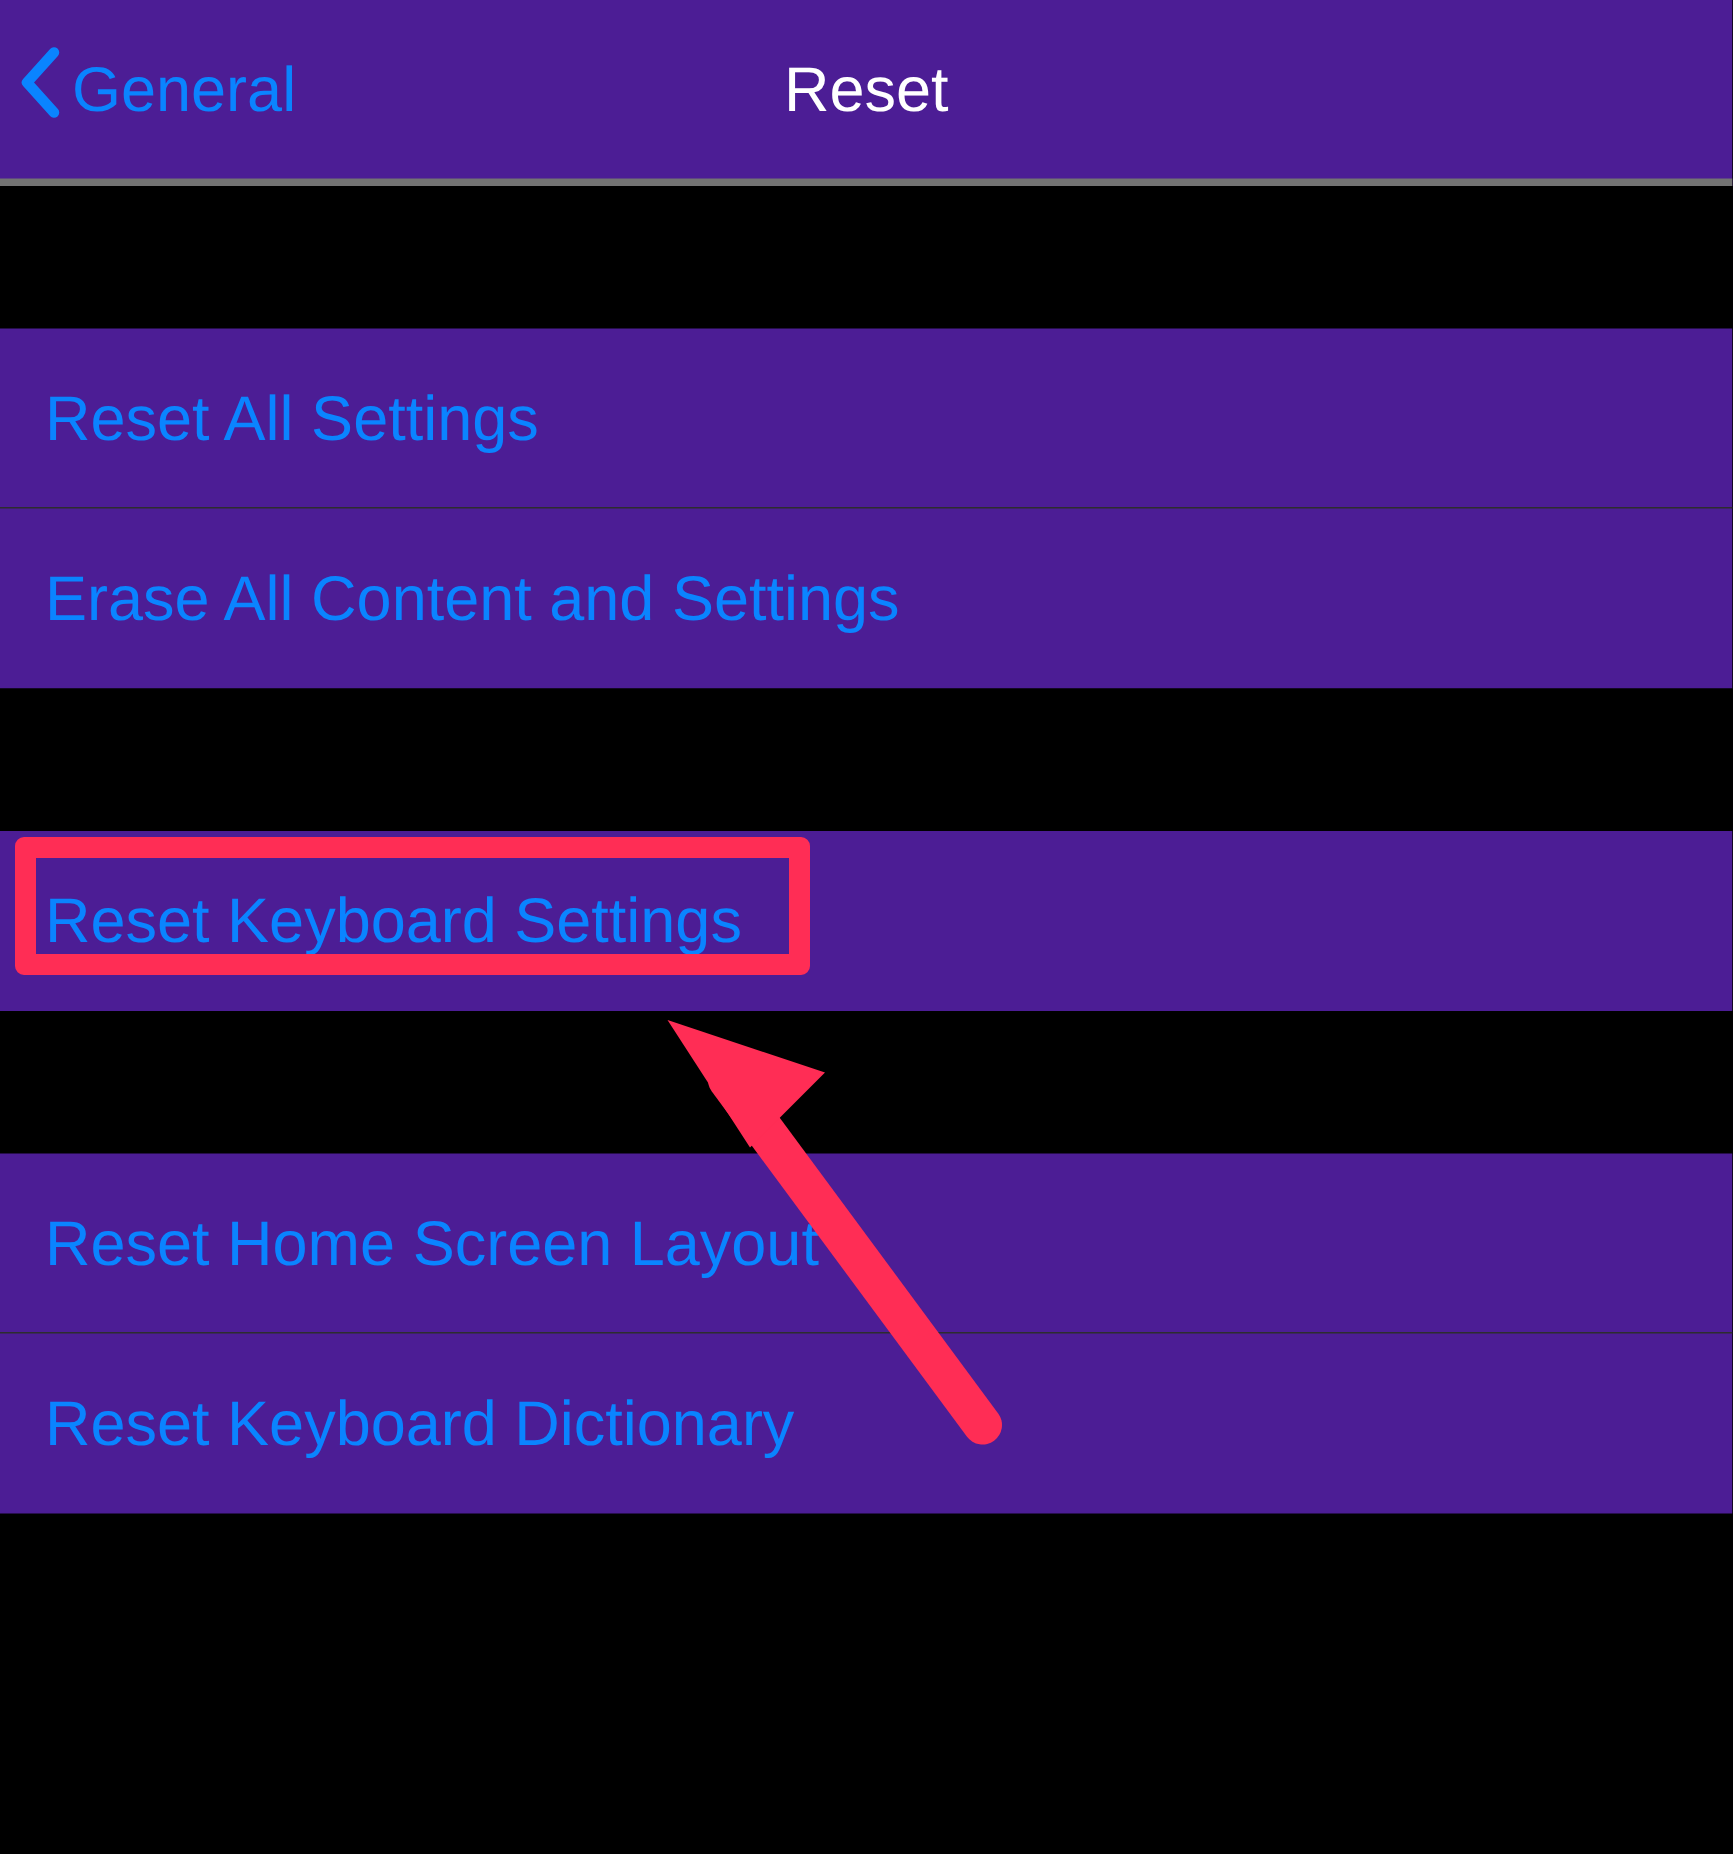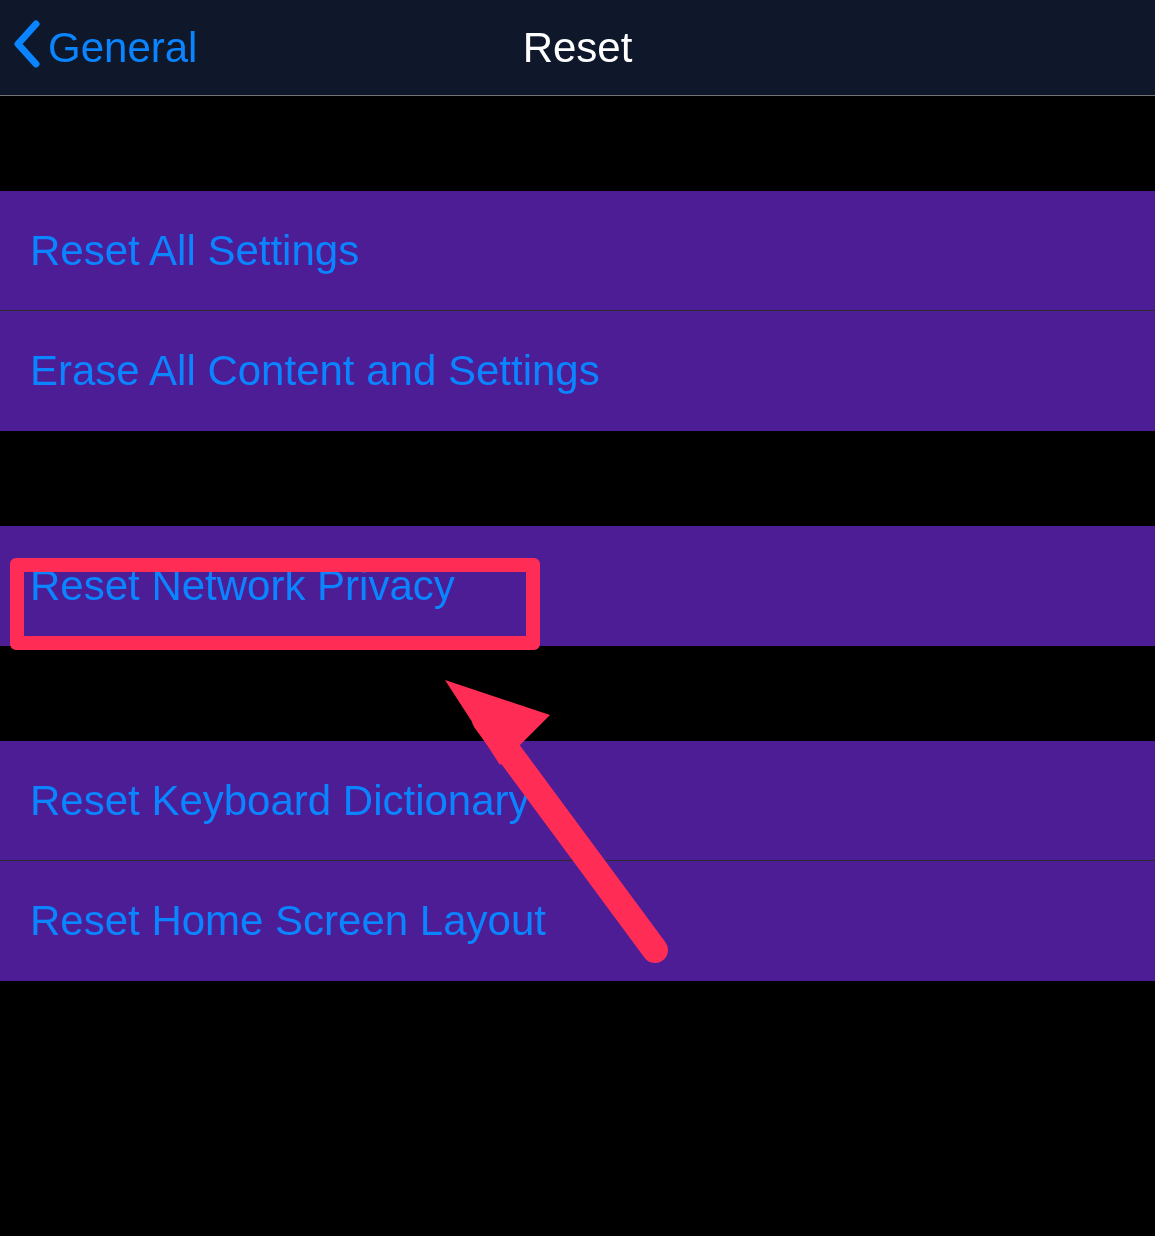--- a/index.html
+++ b/index.html
@@ -11,26 +11,26 @@
     body {
       font-family: -apple-system, BlinkMacSystemFont, "Helvetica Neue", sans-serif;
       background: #000000;
       width: 1155px;
       height: 1236px;
       overflow: hidden;
       position: relative;
     }
     
     .nav-bar {
-      height: 96px;
-      background: #0f172a;
+      height: 124px;
+      background: #4c1d95;
       display: flex;
       align-items: center;
       position: relative;
-      border-bottom: 1px solid #737373;
+      border-bottom: 5px solid #737373;
     }
     
     .back-button {
       display: flex;
       align-items: center;
       gap: 8px;
       padding-left: 12px;
       cursor: pointer;
     }
     
@@ -128,32 +128,32 @@
   </div>
   <div class="settings-item">
     <span class="settings-item-label">Erase All Content and Settings</span>
   </div>
 </div>
 
 <div class="section-gap"></div>
 
 <div class="settings-group">
   <div class="settings-item">
-    <span class="settings-item-label">Reset Network Privacy</span>
+    <span class="settings-item-label">Reset Keyboard Settings</span>
   </div>
 </div>
 
 <div class="section-gap"></div>
 
 <div class="settings-group">
   <div class="settings-item">
-    <span class="settings-item-label">Reset Keyboard Dictionary</span>
+    <span class="settings-item-label">Reset Home Screen Layout</span>
   </div>
   <div class="settings-item">
-    <span class="settings-item-label">Reset Home Screen Layout</span>
+    <span class="settings-item-label">Reset Keyboard Dictionary</span>
   </div>
 </div>
 
 <div class="highlight-box" style="left: 10px; top: 558px; width: 530px; height: 92px;"></div>
 
 <div class="arrow-annotation" style="left: 430px; top: 665px;">
   <svg class="arrow-svg" width="240" height="300" viewBox="0 0 240 300">
 
     <path d="M 55 55 L 225 285" stroke="#ff2d55" stroke-width="26" stroke-linecap="round"></path>
 

